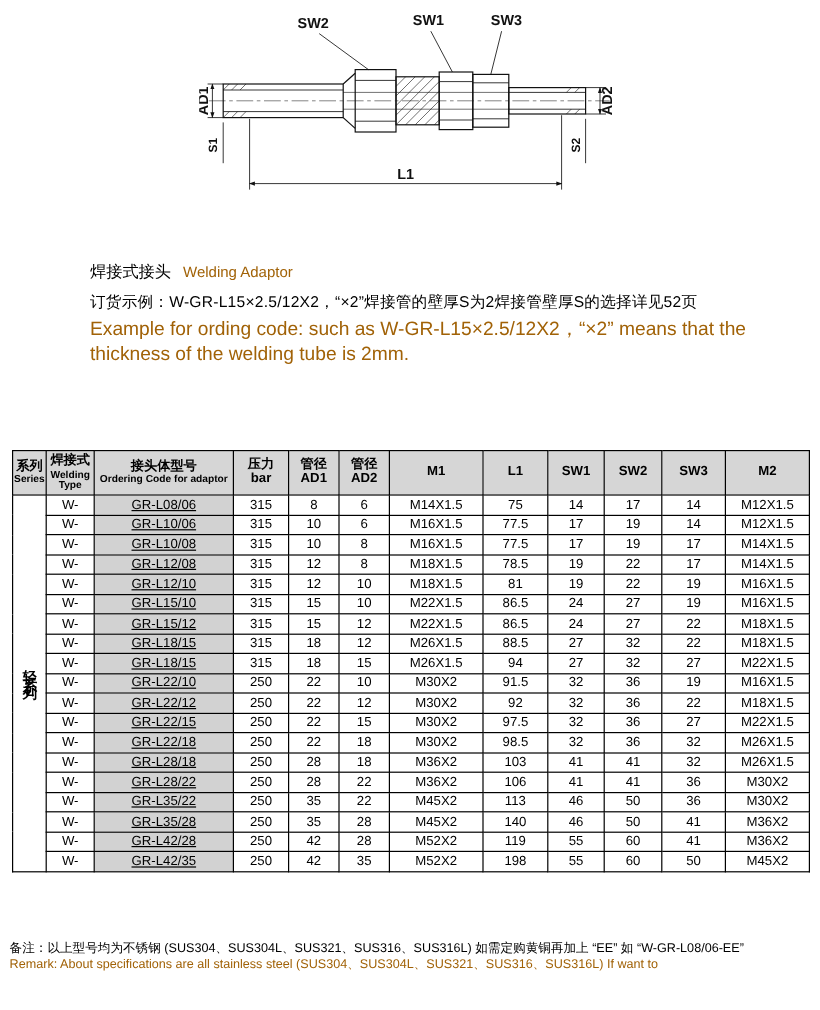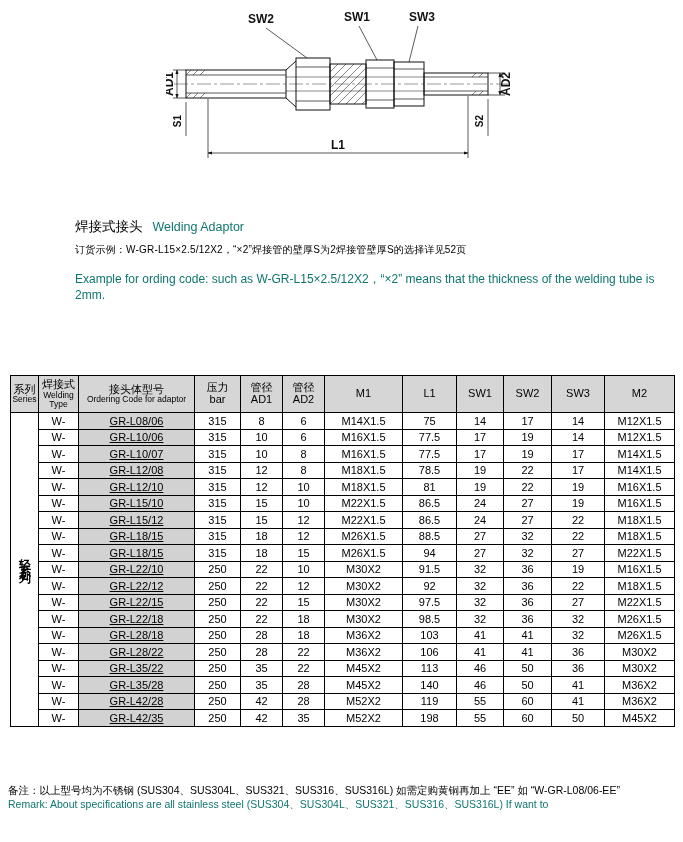--- a/index.html
+++ b/index.html
@@ -4,42 +4,42 @@
 <style>
   * { margin:0; padding:0; box-sizing:border-box; }
   html,body { width:683px; height:842px; }
   body {
     position:relative;
     background:#ffffff;
     font-family:"Liberation Sans","DejaVu Sans",sans-serif;
     color:#000;
     overflow:hidden;
   }
-  .accent { color:#0f766e; }
+  .accent { color:#a16207; }
 
   
   .drawing-wrap { position:absolute; top:6px; left:166px; }
 
   
   .intro { position:absolute; top:218px; left:75px; width:580px; }
   .title-line { font-size:13.5px; }
   .title-line .en { margin-left:10px; font-size:12.5px; }
-  .order-zh { margin-top:7px; font-size:10px; letter-spacing:0.2px; }
-  .order-en { margin-top:15px; font-size:12px; line-height:1.3; }
+  .order-zh { margin-top:7px; font-size:13px; letter-spacing:0.2px; }
+  .order-en { margin-top:4px; font-size:16px; line-height:1.3; }
 
   
   .spec-table {
     position:absolute; top:375px; left:10px; width:664px;
     border-collapse:collapse; table-layout:fixed;
   }
   .spec-table th, .spec-table td {
     border:1px solid #000; text-align:center; vertical-align:middle;
     font-size:11px; padding:0; overflow:hidden; white-space:nowrap;
   }
-  .spec-table thead th { background:#d6d6d6; height:37px; font-weight:400; line-height:1.05; }
+  .spec-table thead th { background:#d6d6d6; height:37px; font-weight:700; line-height:1.05; }
   .spec-table tbody td { height:16.5px; background:#fff; }
   .spec-table tbody td.code-cell { background:#d2d2d2;text-decoration:underline; }
   .h-zh { font-size:11px; }
   .h-en { font-size:8.5px; }
   .series-cell { background:#fff; }
   .series-text {
     writing-mode:vertical-rl; text-orientation:upright;
     margin:0 auto; letter-spacing:7px; font-size:12px; font-weight:700;
   }
 
@@ -237,21 +237,21 @@
         <td>6</td>
         <td>M16X1.5</td>
         <td>77.5</td>
         <td>17</td>
         <td>19</td>
         <td>14</td>
         <td>M12X1.5</td>
       </tr>
       <tr>
         <td>W-</td>
-        <td class="code-cell">GR-L10/07</td>
+        <td class="code-cell">GR-L10/08</td>
         <td>315</td>
         <td>10</td>
         <td>8</td>
         <td>M16X1.5</td>
         <td>77.5</td>
         <td>17</td>
         <td>19</td>
         <td>17</td>
         <td>M14X1.5</td>
       </tr>

